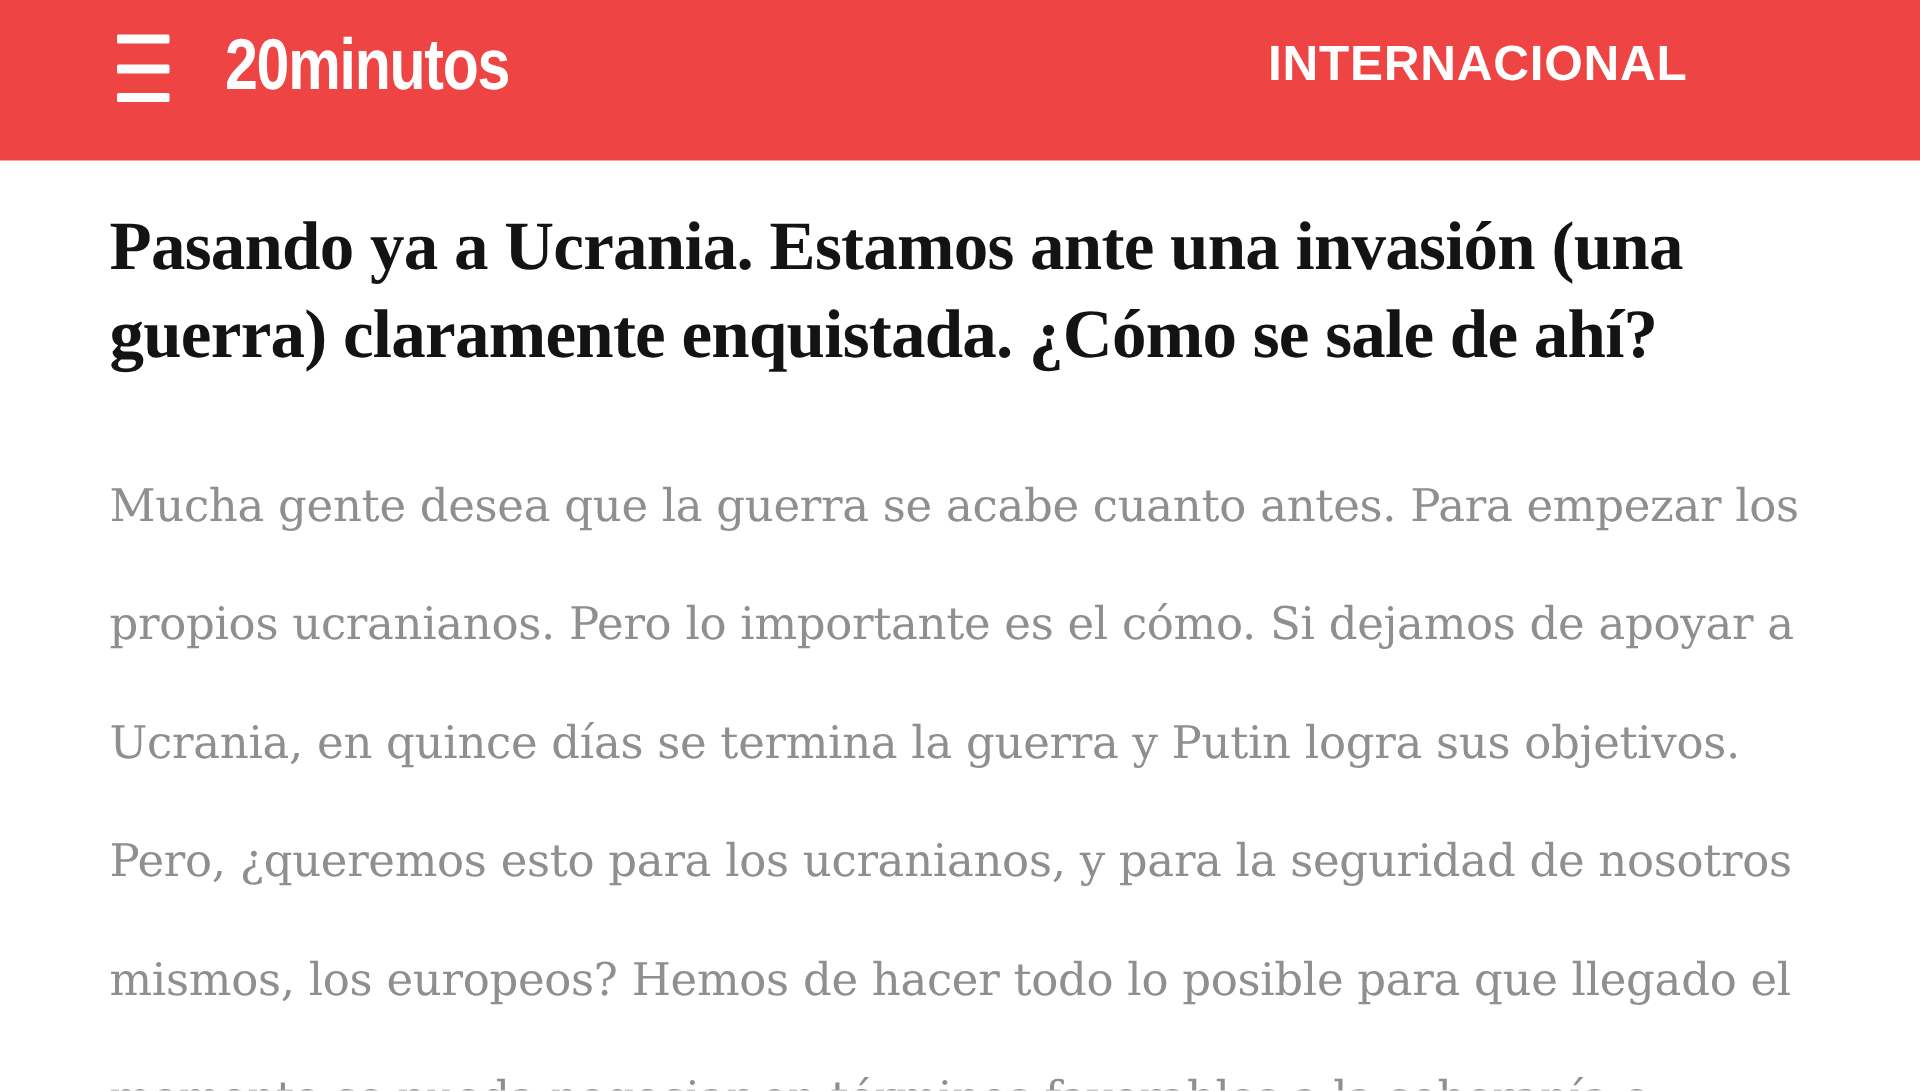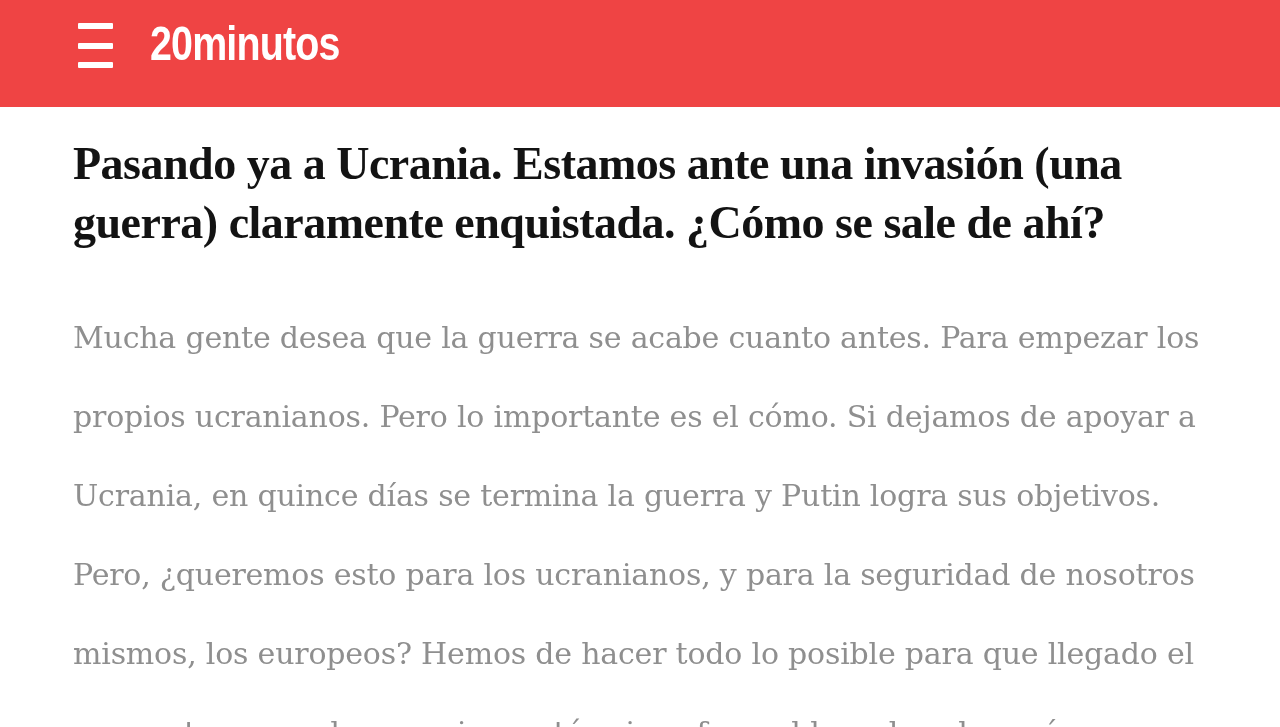--- a/index.html
+++ b/index.html
@@ -92,18 +92,19 @@
 </head>
 <body>
 
 <header class="header">
   <button class="menu-btn" aria-label="Menú">
     <span class="bar"></span>
     <span class="bar"></span>
     <span class="bar"></span>
   </button>
   <a class="logo">20minutos</a>
+  <a class="section-label">INTERNACIONAL</a>
 </header>
 
 <main class="main">
   <h1 class="article-heading">Pasando ya a Ucrania. Estamos ante una invasión (una guerra) claramente enquistada. ¿Cómo se sale de ahí?</h1>
   <p class="article-paragraph">Mucha gente desea que la guerra se acabe cuanto antes. Para empezar los propios ucranianos. Pero lo importante es el cómo. Si dejamos de apoyar a Ucrania, en quince días se termina la guerra y Putin logra sus objetivos. Pero, ¿queremos esto para los ucranianos, y para la seguridad de nosotros mismos, los europeos? Hemos de hacer todo lo posible para que llegado el momento se pueda negociar en términos favorables a la soberanía e integridad territorial de Ucrania.</p>
 </main>
 
 </body></html>

